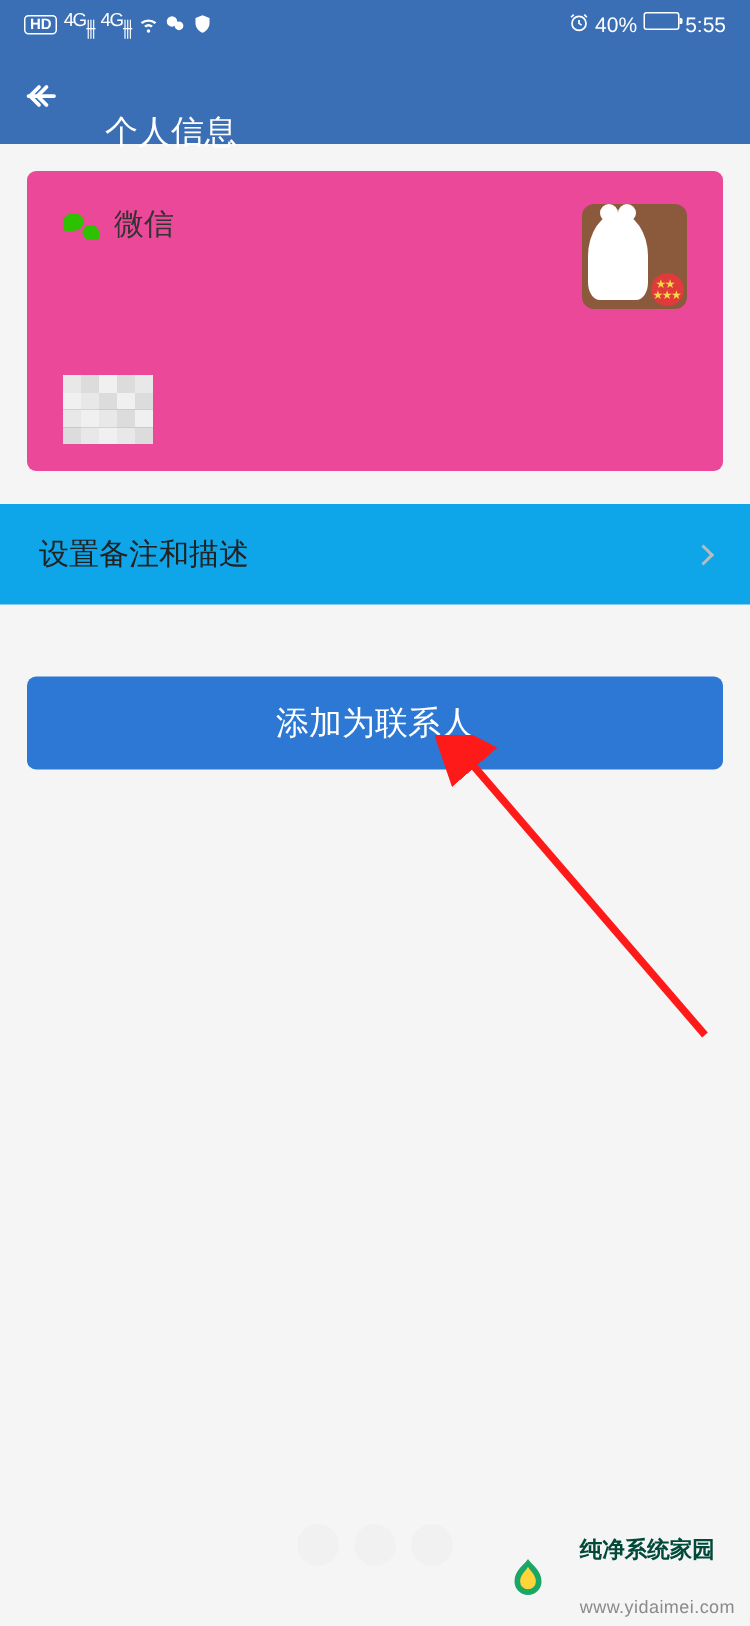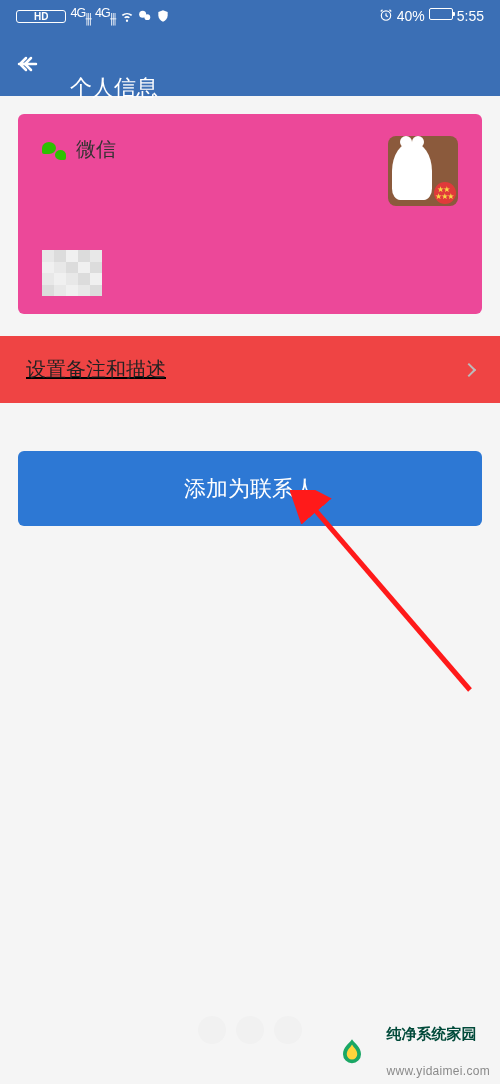--- a/index.html
+++ b/index.html
@@ -21,21 +21,21 @@
       align-items: center;
       padding: 0 16px;
       color: #fff;
       font-size: 14px;
     }
     .status-left { display: flex; align-items: center; gap: 4px; }
     .status-right { display: flex; align-items: flex-start; gap: 4px; }
     .hd-badge {
       border: 1px solid #fff;
       border-radius: 3px;
-      padding: 0 17px;
+      padding: 0 3px;
       font-size: 10px;
       font-weight: bold;
     }
     .sig { font-size: 15px; letter-spacing: -1px; }
     .wifi-icon { width: 14px; height: 14px; }
     .chat-icon { width: 14px; height: 14px; }
     .shield-icon { width: 14px; height: 14px; }
     .alarm-icon { width: 14px; height: 14px; }
     .battery { width: 24px; height: 12px; border: 1px solid #fff; border-radius: 2px; position: relative; }
     .battery::after { content: ""; position: absolute; right: -3px; top: 3px; width: 2px; height: 4px; background: #fff; border-radius: 0 1px 1px 0; }
@@ -154,39 +154,38 @@
       grid-template-columns: repeat(5, 1fr);
       grid-template-rows: repeat(4, 1fr);
       gap: 0;
     }
     .pixelated div { background: #e8e8e8; }
     .pixelated div:nth-child(2n) { background: #dcdcdc; }
     .pixelated div:nth-child(3n) { background: #f0f0f0; }
 
     
     .list-row {
-      background: #ef4444;
+      background: #0ea5e9;
       margin-top: 22px;
       margin-left: -18px;
       margin-right: -18px;
       padding: 20px 26px;
       display: flex;
       justify-content: space-between;
       align-items: center;
       cursor: pointer;
-      text-decoration: underline;
     }
     .list-label { font-size: 20px; color: #222; }
     .chevron { width: 10px; height: 10px; border-top: 2px solid #bbb; border-right: 2px solid #bbb; transform: rotate(45deg); }
 
     
     .primary-btn {
       margin-top: 48px;
       width: 100%;
-      height: 75px;
+      height: 62px;
       background: #2d78d4;
       color: #fff;
       border: none;
       border-radius: 6px;
       font-size: 22px;
       cursor: pointer;
     }
 
     
     .annotation-arrow {

